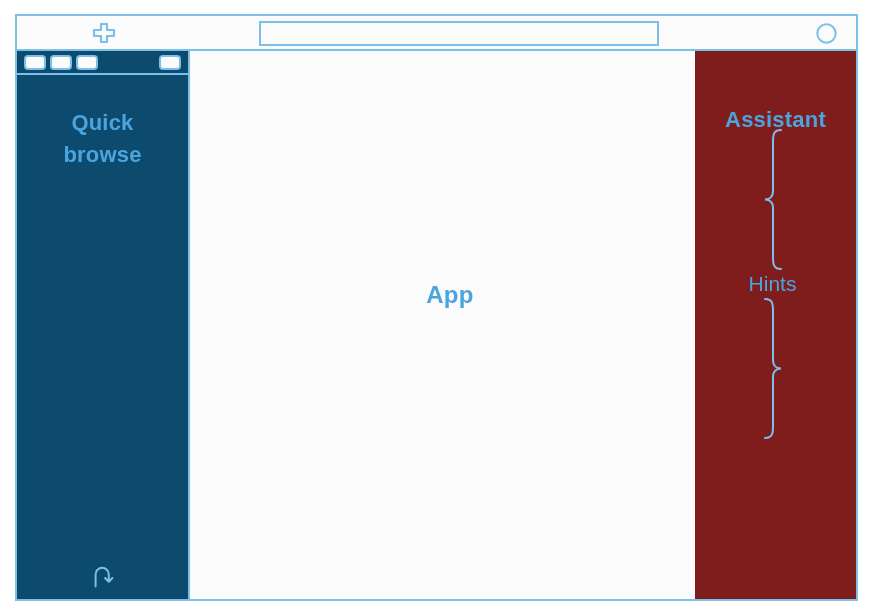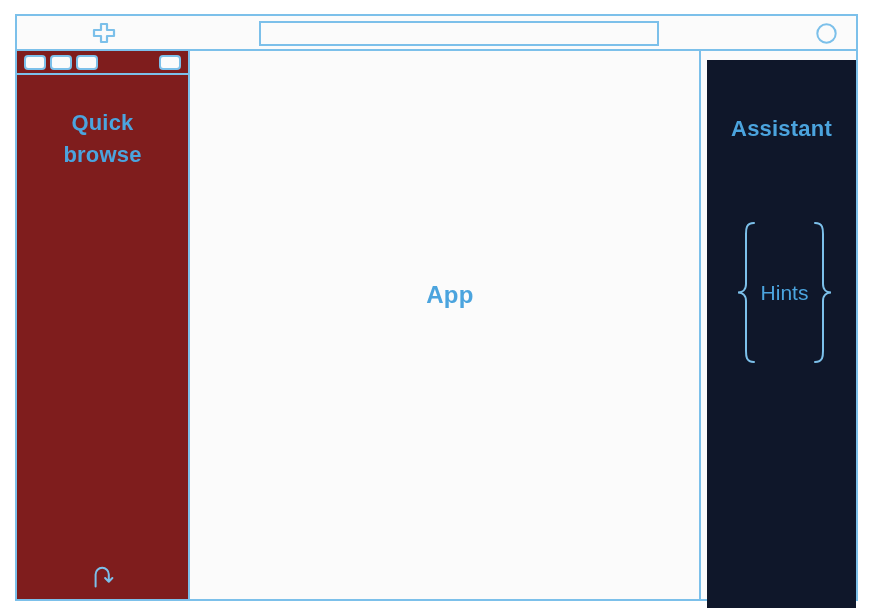--- a/index.html
+++ b/index.html
@@ -102,21 +102,21 @@
   }
 
   
   .sidebar {
     position: absolute;
     left: 0; top: 0;
     width: 173px;
     height: 100%;
     box-sizing: border-box;
     border-right: 2px solid #7cc0ea;
-    background: #7f1d1d;
+    background: #0c4a6e;
   }
 
   
   .sidebar-toolbar {
     position: absolute;
     left: 0; top: 0;
     width: 100%;
     height: 24px;
     box-sizing: border-box;
     border-bottom: 2px solid #7cc0ea;
@@ -179,25 +179,25 @@
     font-weight: bold;
     color: #4ba4de;
     margin-top: -60px;
     letter-spacing: 0.3px;
   }
 
   
   .assistant-panel {
     position: absolute;
     right: 0;
-    top: 9px;
-    width: 149px;
+    top: 0;
+    width: 161px;
     height: 100%;
     box-sizing: border-box;
-    background: #0f172a;
+    background: #7f1d1d;
   }
   .assistant-title {
     position: absolute;
     left: 0;
     top: 56px;
     width: 100%;
     text-align: center;
     font-size: 22px;
     font-weight: bold;
     color: #4ba4de;
@@ -206,20 +206,21 @@
 
   .hints-block {
     position: absolute;
     left: 6px;
     top: 160px;
     width: 143px;
     height: 145px;
     display: flex;
     align-items: center;
     justify-content: center;
+    flex-direction: column;
   }
   .brace-svg { display: block; width: 22px; height: 145px; flex: 0 0 auto; }
   .hints-label {
     font-size: 21px;
     font-weight: normal;
     color: #4ba4de;
     padding: 0 4px;
     white-space: nowrap;
   }
 </style>

